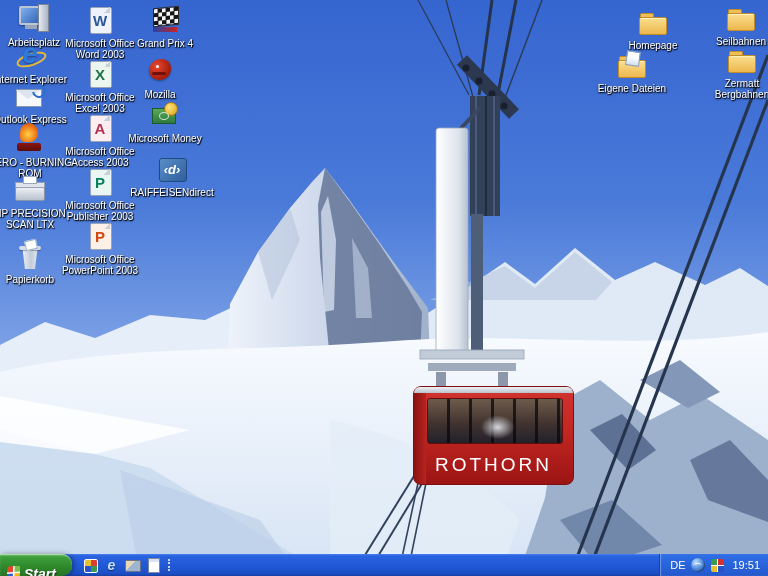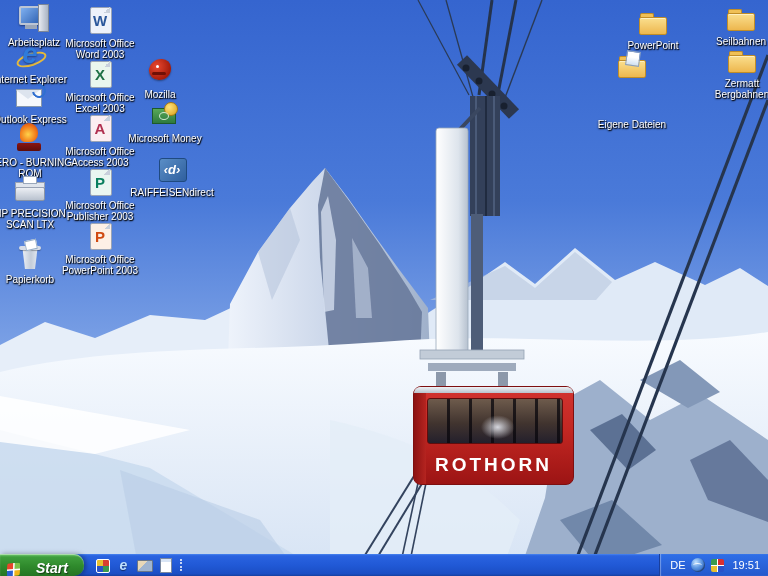--- a/index.html
+++ b/index.html
@@ -15,21 +15,21 @@
     background:linear-gradient(#eef1f5,#b9c2cc);}
   #car .win{position:absolute;left:13px;right:10px;top:11px;height:44px;border-radius:3px;
     border:1px solid #5f0d0d;
     background:
       radial-gradient(ellipse 24px 17px at 52% 64%, rgba(222,224,232,.95), rgba(222,224,232,0) 70%),
       repeating-linear-gradient(90deg, rgba(0,0,0,0) 0 19px, rgba(8,6,12,.75) 19px 22px),
       linear-gradient(#6e5b4c 0%,#41342f 55%,#24202c 100%);}
   #car .side{position:absolute;left:0;top:6px;bottom:0;width:12px;border-radius:0 0 0 7px;
     background:linear-gradient(90deg,#8c1212,#b52420);}
   #car .band{position:absolute;left:8px;right:8px;bottom:7px;height:24px;display:flex;
-    align-items:center;justify-content:center;color:#fff;font-weight:bold;
+    align-items:center;justify-content:center;color:#fff;font-weight:normal;
     font-size:19px;letter-spacing:3px;}
 
   
   #icons{position:absolute;inset:0;z-index:3;}
   .dico{position:absolute;width:90px;display:flex;flex-direction:column;align-items:center;cursor:pointer;}
   .dlb{display:block;width:90px;margin-top:2px;text-align:center;font-size:10px;line-height:11px;
     color:#fff;text-shadow:1px 1px 1px #000,0 1px 2px rgba(0,0,0,.9);white-space:pre-line;}
   .dic{position:relative;display:block;width:34px;height:32px;}
   .dic i{position:absolute;display:block;}
   .dic .g{position:absolute;font-weight:bold;}
@@ -96,21 +96,21 @@
   .k-folder .a,.k-folder-open .a{left:4px;top:7px;width:12px;height:6px;border:1px solid #c08d28;border-bottom:none;
     border-radius:2px 2px 0 0;background:#f0c056;}
   .k-folder .b,.k-folder-open .b{left:3px;top:11px;width:26px;height:16px;border:1px solid #c08d28;border-radius:2px;
     background:linear-gradient(#fadf8e,#edb74e);box-shadow:inset 0 1px 0 #fff0c0;}
   .k-folder-open .c{left:11px;top:2px;width:12px;height:13px;border:1px solid #8aa0c0;
     background:linear-gradient(#ffffff 40%,#cfe0f4);transform:rotate(8deg);}
 
   
   #taskbar{position:absolute;left:0;bottom:0;width:768px;height:22px;z-index:5;display:flex;align-items:center;
     background:linear-gradient(#4a85f0 0%,#2a63e0 8%,#2159d6 50%,#1b4ec4 90%,#16409f 100%);}
-  #start{display:flex;align-items:flex-end;gap:16px;height:22px;padding:4px 16px 0 7px;border:none;cursor:pointer;
+  #start{display:flex;align-items:flex-start;gap:4px;height:22px;padding:12px 16px 0 7px;border:none;cursor:pointer;
     border-radius:0 10px 10px 0;color:#fff;font-family:"Liberation Sans",sans-serif;
     font-weight:bold;font-style:italic;font-size:14px;
     background:linear-gradient(#6cc96a 0%,#3f9e3c 14%,#2f8a2c 55%,#257423 100%);
     box-shadow:inset 0 1px 1px rgba(255,255,255,.5),2px 0 5px rgba(0,0,0,.35);text-shadow:1px 1px 1px rgba(0,0,0,.5);}
   #start .flag{width:13px;height:13px;border-radius:2px;transform:skewX(-6deg) rotate(-4deg);
     background:
       linear-gradient(#fff,#fff) 50% 0/1.5px 100% no-repeat,
       linear-gradient(#fff,#fff) 0 50%/100% 1.5px no-repeat,
       conic-gradient(#7cc24a 0 25%,#f0b418 0 50%,#2a5fd0 0 75%,#e8452c 0);}
   #ql{display:flex;align-items:center;gap:4px;margin-left:10px;}
@@ -327,20 +327,28 @@
       <div class="dico" style="left: 55px; top: 220px;">
         <span class="dic k-office k-powerpoint">
           <i class="a"></i>
           <i class="b"></i>
           <i class="c"></i>
           <b class="g">P</b>
         </span>
         <span class="dlb">Microsoft Office
 PowerPoint 2003</span>
       </div>
+      <div class="dico" style="left: 120px; top: 4px;">
+        <span class="dic k-gp4">
+          <i class="a"></i>
+          <i class="b"></i>
+          <i class="c"></i>
+        </span>
+        <span class="dlb">Grand Prix 4</span>
+      </div>
       <div class="dico" style="left: 115px; top: 55px;">
         <span class="dic k-mozilla">
           <i class="a"></i>
           <i class="b"></i>
           <i class="c"></i>
         </span>
         <span class="dlb">Mozilla</span>
       </div>
       <div class="dico" style="left: 120px; top: 99px;">
         <span class="dic k-money">
@@ -358,31 +366,31 @@
           <b class="g">‹d›</b>
         </span>
         <span class="dlb">RAIFFEISENdirect</span>
       </div>
       <div class="dico" style="left: 608px; top: 6px;">
         <span class="dic k-folder">
           <i class="a"></i>
           <i class="b"></i>
           <i class="c"></i>
         </span>
-        <span class="dlb">PowerPoint</span>
+        <span class="dlb">Homepage</span>
       </div>
       <div class="dico" style="left: 696px; top: 2px;">
         <span class="dic k-folder">
           <i class="a"></i>
           <i class="b"></i>
           <i class="c"></i>
         </span>
         <span class="dlb">Seilbahnen</span>
       </div>
-      <div class="dico" style="left: 587px; top: 49px; gap: 36px;">
+      <div class="dico" style="left: 587px; top: 49px;">
         <span class="dic k-folder-open">
           <i class="a"></i>
           <i class="b"></i>
           <i class="c"></i>
         </span>
         <span class="dlb">Eigene Dateien</span>
       </div>
       <div class="dico" style="left: 697px; top: 44px;">
         <span class="dic k-folder">
           <i class="a"></i>

